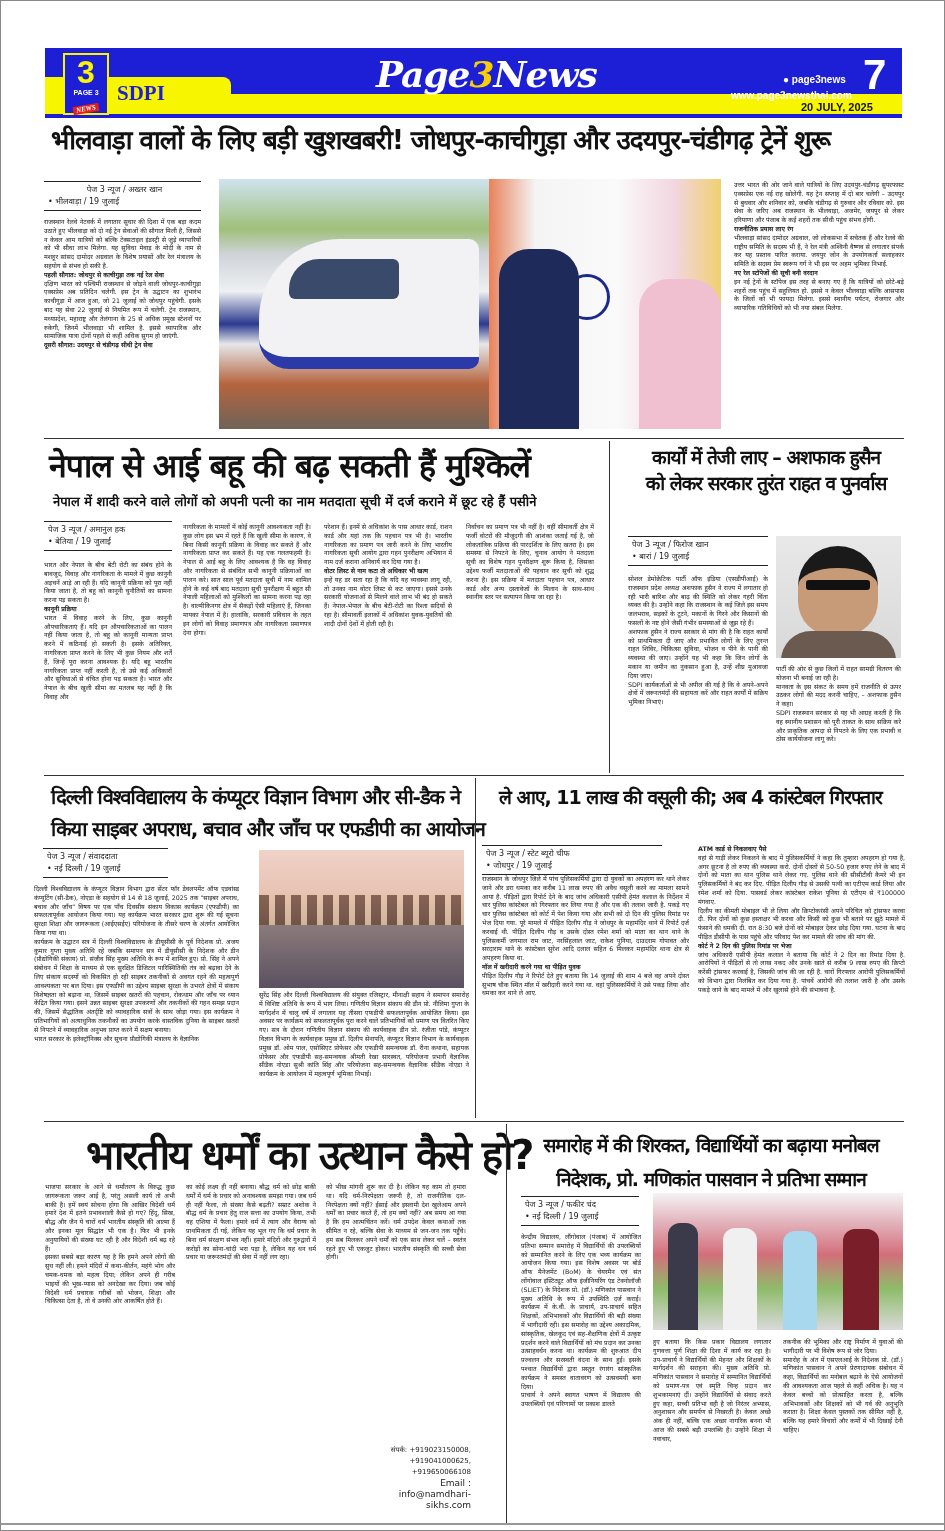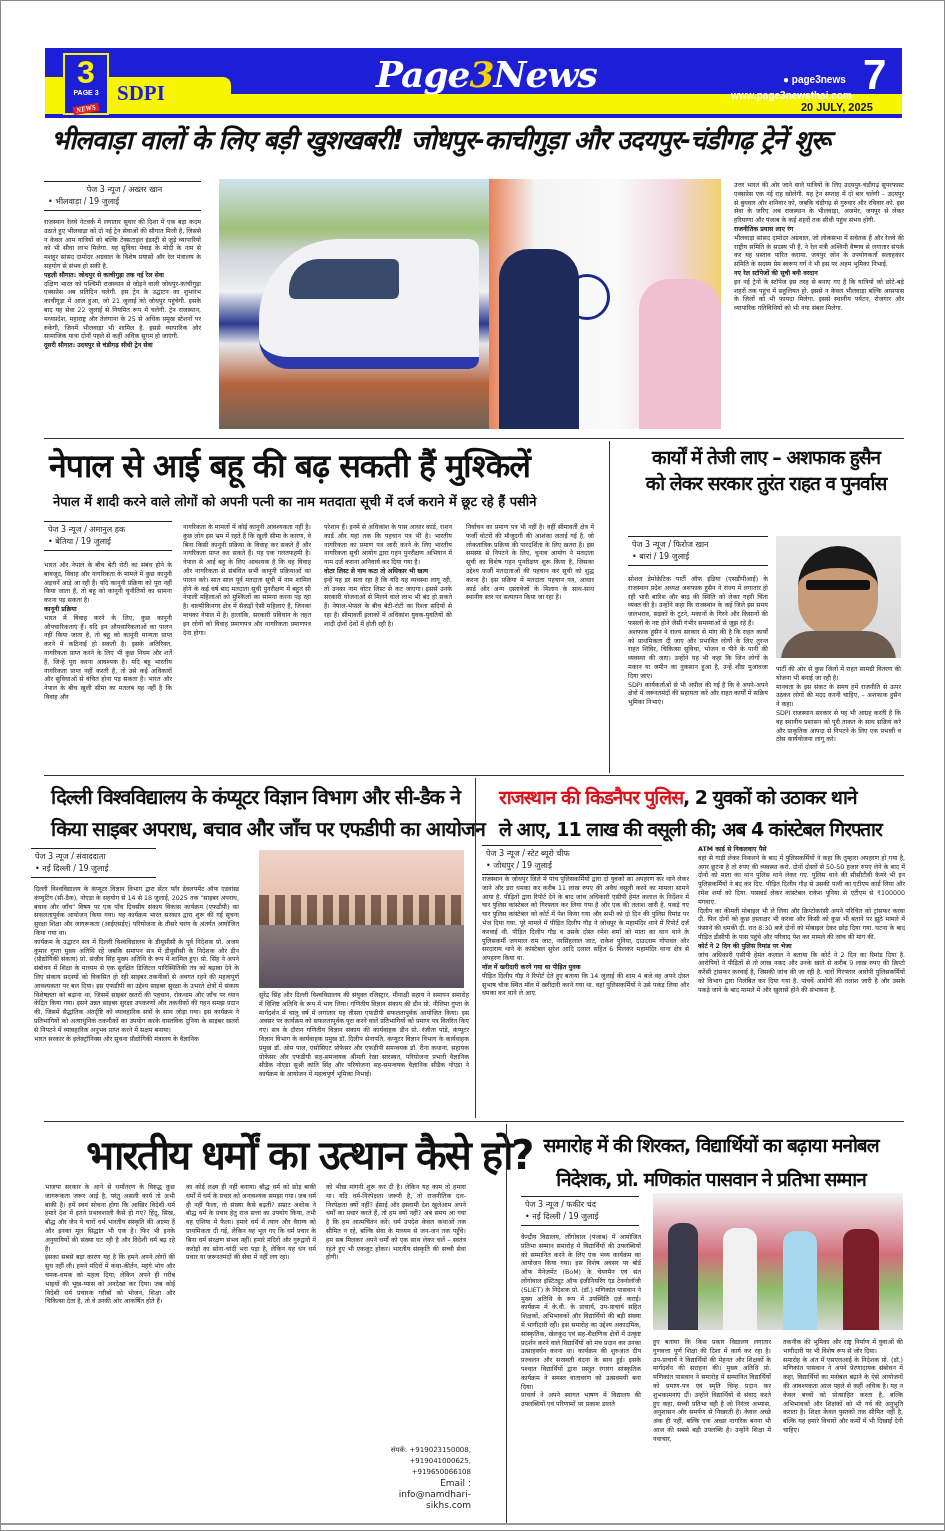--- a/index.html
+++ b/index.html
@@ -40,21 +40,21 @@
   <div class="small">PAGE 3</div>
   <div class="news">NEWS</div>
 </div>
 <div class="abs" id="world-label">SDPI</div>
 <div class="abs" id="brand"><span>Page</span><span class="three">3</span><span>News</span></div>
 <div class="abs" id="social">● page3news</div>
 <div class="abs" id="site">www.page3newsthai.com</div>
 <div class="abs" id="pageno">7</div>
 <div class="abs" id="date">20 JULY, 2025</div>
 
-<div class="abs hl" style="left:50px;top:120px;font-size:26px;font-style:italic;">भीलवाड़ा वालों के लिए बड़ी खुशखबरी! जोधपुर-काचीगुड़ा और उदयपुर-चंडीगढ़ ट्रेनें शुरू</div>
+<div class="abs hl" style="left:50px;top:120px;font-size:26px;">भीलवाड़ा वालों के लिए बड़ी खुशखबरी! जोधपुर-काचीगुड़ा और उदयपुर-चंडीगढ़ ट्रेनें शुरू</div>
 <div class="abs bylines" style="left:43px;top:180px;width:157px;">
   <div class="by" style="text-align:center">पेज 3 न्यूज / अख्तर खान</div>
   <div class="by">• भीलवाड़ा / 19 जुलाई</div>
 </div>
 <div class="abs txt" style="left:43px;top:217px;width:157px;height:215px;">
   <p>राजस्थान रेलवे नेटवर्क में लगातार सुधार की दिशा में एक बड़ा कदम उठाते हुए भीलवाड़ा को दो नई ट्रेन सेवाओं की सौगात मिली है, जिससे न केवल आम यात्रियों को बल्कि टेक्सटाइल इंडस्ट्री से जुड़े व्यापारियों को भी सीधा लाभ मिलेगा. यह सुविधा मेवाड़ के मोदी के नाम से मशहूर सांसद दामोदर अग्रवाल के विशेष प्रयासों और रेल मंत्रालय के सहयोग से संभव हो सकी है.</p>
   <p class="sub">पहली सौगात: जोधपुर से काचीगुड़ा तक नई रेल सेवा</p>
   <p>दक्षिण भारत को पश्चिमी राजस्थान से जोड़ने वाली जोधपुर-काचीगुड़ा एक्सप्रेस अब प्रतिदिन चलेगी. इस ट्रेन के उद्घाटन का शुभारंभ काचीगुड़ा में आज हुआ, जो 21 जुलाई को जोधपुर पहुंचेगी. इसके बाद यह सेवा 22 जुलाई से नियमित रूप में चलेगी. ट्रेन राजस्थान, मध्यप्रदेश, महाराष्ट्र और तेलंगाना के 25 से अधिक प्रमुख स्टेशनों पर रुकेगी, जिनमें भीलवाड़ा भी शामिल है. इससे व्यापारिक और सामाजिक यात्रा दोनों पहले से कहीं अधिक सुगम हो जाएंगी.</p>
   <p class="sub">दूसरी सौगात: उदयपुर से चंडीगढ़ सीधी ट्रेन सेवा</p>
 </div>
@@ -119,38 +119,37 @@
 <div class="abs txt" style="left:775px;top:664px;width:125px;height:106px;">
   <p>पार्टी की ओर से कुछ जिलों में राहत सामग्री वितरण की योजना भी बनाई जा रही है।</p>
   <p>मानवता के इस संकट के समय हमें राजनीति से ऊपर उठकर लोगों की मदद करनी चाहिए, – अशफाक हुसैन ने कहा।</p>
   <p>SDPI राजस्थान सरकार से यह भी आग्रह करती है कि वह स्थानीय प्रशासन को पूरी ताकत के साथ सक्रिय करे और प्राकृतिक आपदा से निपटने के लिए एक प्रभावी व ठोस कार्ययोजना लागू करे।</p>
 </div>
 
 <div class="abs hl" style="left:50px;top:780px;font-size:20px;line-height:32px;white-space:nowrap">
   <div>दिल्ली विश्वविद्यालय के कंप्यूटर विज्ञान विभाग और सी-डैक ने</div>
   <div>किया साइबर अपराध, बचाव और जाँच पर एफडीपी का आयोजन</div>
 </div>
-<div class="abs bylines" style="left:30px;top:847px;width:125px;">
+<div class="abs bylines" style="left:42px;top:847px;width:125px;">
   <div class="by">पेज 3 न्यूज / संवाददाता</div>
   <div class="by">• नई दिल्ली / 19 जुलाई</div>
 </div>
 <div class="abs txt" style="left:33px;top:884px;width:205px;height:232px;">
   <p>दिल्ली विश्वविद्यालय के कंप्यूटर विज्ञान विभाग द्वारा सेंटर फॉर डेवलपमेंट ऑफ एडवांस्ड कंप्यूटिंग (सी-डैक), नोएडा के सहयोग से 14 से 18 जुलाई, 2025 तक "साइबर अपराध, बचाव और जाँच" विषय पर एक पाँच दिवसीय संकाय विकास कार्यक्रम (एफडीपी) का सफलतापूर्वक आयोजन किया गया। यह कार्यक्रम भारत सरकार द्वारा शुरू की गई सूचना सुरक्षा शिक्षा और जागरूकता (आईएसईए) परियोजना के तीसरे चरण के अंतर्गत आयोजित किया गया था।</p>
   <p>कार्यक्रम के उद्घाटन सत्र में दिल्ली विश्वविद्यालय के डीयूसीसी के पूर्व निदेशक प्रो. अजय कुमार गुप्ता मुख्य अतिथि रहे जबकि समापन सत्र में डीयूसीसी के निदेशक और डीन (प्रौद्योगिकी संकाय) प्रो. संजीव सिंह मुख्य अतिथि के रूप में शामिल हुए। प्रो. सिंह ने अपने संबोधन में शिक्षा के माध्यम से एक सुरक्षित डिजिटल पारिस्थितिकी तंत्र को बढ़ावा देने के लिए संकाय सदस्यों को विकसित हो रही साइबर तकनीकों से अवगत रहने की महत्वपूर्ण आवश्यकता पर बल दिया। इस एफडीपी का उद्देश्य साइबर सुरक्षा के उभरते क्षेत्रों में संकाय विशेषज्ञता को बढ़ाना था, जिसमें साइबर खतरों की पहचान, रोकथाम और जाँच पर ध्यान केंद्रित किया गया। इसने उन्नत साइबर सुरक्षा उपकरणों और तकनीकों की गहन समझ प्रदान की, जिसमें सैद्धांतिक अंतर्दृष्टि को व्यावहारिक सत्रों के साथ जोड़ा गया। इस कार्यक्रम ने प्रतिभागियों को अत्याधुनिक तकनीकों का उपयोग करके वास्तविक दुनिया के साइबर खतरों से निपटने में व्यावहारिक अनुभव प्राप्त करने में सक्षम बनाया।</p>
   <p>भारत सरकार के इलेक्ट्रॉनिक्स और सूचना प्रौद्योगिकी मंत्रालय के वैज्ञानिक</p>
 </div>
 <div class="abs photo" style="left:258px;top:849px;width:205px;height:138px;background:linear-gradient(180deg,#f0d2c8 0%,#e6c1b0 35%,#8a7a7a 55%,#5a5060 100%);">
   <div style="position:absolute;left:0;top:45px;width:205px;height:30px;background:repeating-linear-gradient(90deg,#6b4a3a 0 10px,#e2c2a6 10px 16px);opacity:.8"></div>
 </div>
 <div class="abs txt" style="left:258px;top:990px;width:210px;height:126px;">
   <p>सुरेंद्र सिंह और दिल्ली विश्वविद्यालय की संयुक्त रजिस्ट्रार, मीनाक्षी सहाय ने समापन समारोह में विशिष्ट अतिथि के रूप में भाग लिया। गणितीय विज्ञान संकाय की डीन प्रो. नीलिमा गुप्ता के मार्गदर्शन में चालू वर्ष में लगातार यह तीसरा एफडीपी सफलतापूर्वक आयोजित किया। इस अवसर पर कार्यक्रम को सफलतापूर्वक पूरा करने वाले प्रतिभागियों को प्रमाण पत्र वितरित किए गए। सत्र के दौरान गणितीय विज्ञान संकाय की कार्यवाहक डीन प्रो. रंजीता पांडे, कंप्यूटर विज्ञान विभाग के कार्यवाहक प्रमुख डॉ. दिलीप सेनापति, कंप्यूटर विज्ञान विभाग के कार्यवाहक प्रमुख डॉ. ओम पाल, एसोसिएट प्रोफेसर और एफडीपी समन्वयक डॉ. रीना कथाना, सहायक प्रोफेसर और एफडीपी सह-समन्वयक श्रीमती रेखा सारस्वत, परियोजना प्रभारी वैज्ञानिक सीडैक नोएडा सुश्री कांति सिंह और परियोजना सह-समन्वयक वैज्ञानिक सीडैक नोएडा ने कार्यक्रम के आयोजन में महत्वपूर्ण भूमिका निभाई।</p>
 </div>
 
 <div class="abs hl" style="left:498px;top:780px;font-size:19px;line-height:32px">
-  <div><span style="color:#e0101a">राजस्थान की किडनैपर पुलिस</span><span>, 2 युवकों को उठाकर थाने</span></div>
   <div>ले आए, 11 लाख की वसूली की; अब 4 कांस्टेबल गिरफ्तार</div>
 </div>
 <div class="abs bylines" style="left:481px;top:844px;width:180px;">
   <div class="by">पेज 3 न्यूज / स्टेट ब्यूरो चीफ</div>
   <div class="by">• जोधपुर / 19 जुलाई</div>
 </div>
 <div class="abs txt" style="left:481px;top:874px;width:207px;height:242px;">
   <p>राजस्थान के जोधपुर जिले में पांच पुलिसकर्मियों द्वारा दो युवकों का अपहरण कर थाने लेकर जाने और डरा धमका कर करीब 11 लाख रुपए की अवैध वसूली करने का मामला सामने आया है. पीड़ितों द्वारा रिपोर्ट देने के बाद जांच अधिकारी एसीपी हेमंत कलाल के निर्देशन में चार पुलिस कांस्टेबल को गिरफ्तार कर लिया गया है और एक की तलाश जारी है. पकड़े गए चार पुलिस कांस्टेबल को कोर्ट में पेश किया गया और सभी को दो दिन की पुलिस रिमांड पर भेज दिया गया. पूरे मामले में पीड़ित दिलीप गौड़ ने जोधपुर के महामंदिर थाने में रिपोर्ट दर्ज करवाई थी. पीड़ित दिलीप गौड़ व उसके दोस्त रमेश शर्मा को माता का थान थाने के पुलिसकर्मी जगमाल राम जाट, नरसिंहलाल जाट, राकेश पूनिया, दाउदराम गोपावत और सरदाराम थाने के कांस्टेबल सुरेश आदि दलाल सहित 6 मिलकर महामंदिर थाना क्षेत्र से अपहरण किया था.</p>
   <p class="sub">मॉल में खरीदारी करने गया था पीड़ित युवक</p>
   <p>पीड़ित दिलीप गौड़ ने रिपोर्ट देते हुए बताया कि 14 जुलाई की शाम 4 बजे वह अपने दोस्त सुभाष चौक स्थित मॉल में खरीदारी करने गया था. वहां पुलिसकर्मियों ने उसे पकड़ लिया और धमका कर थाने ले आए.</p>

